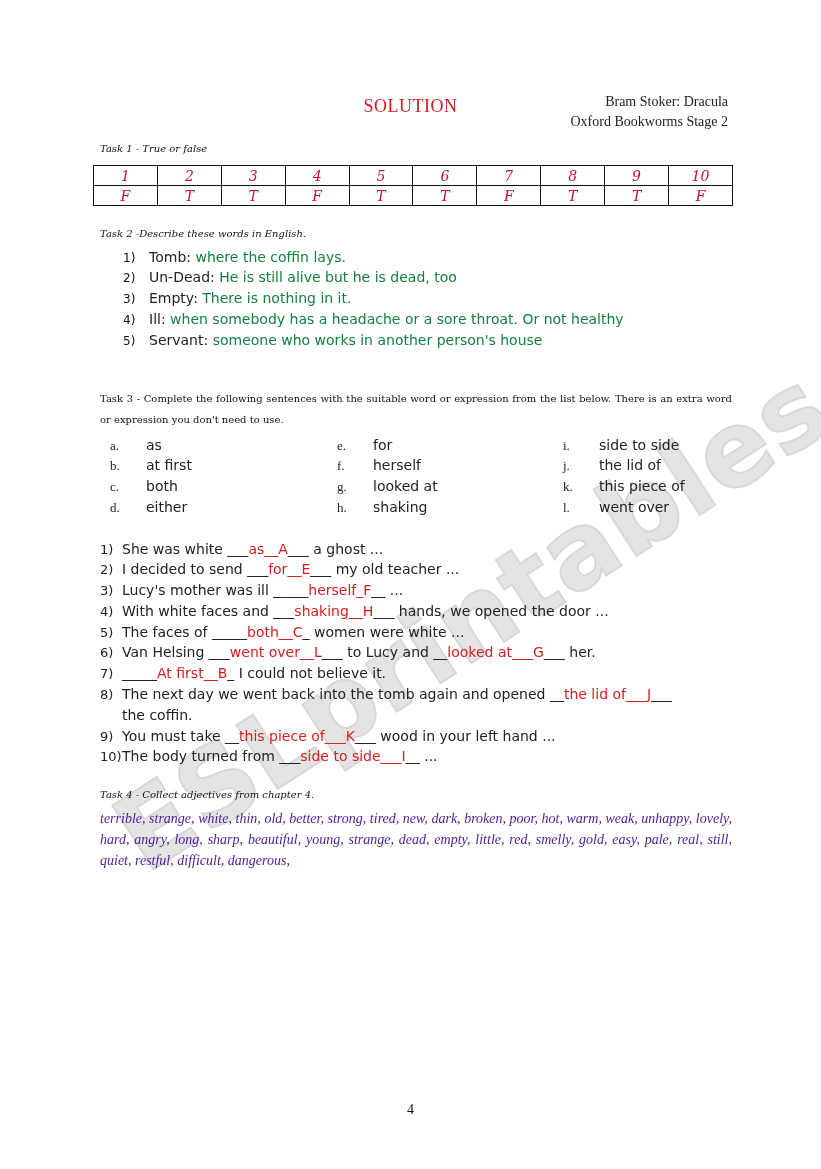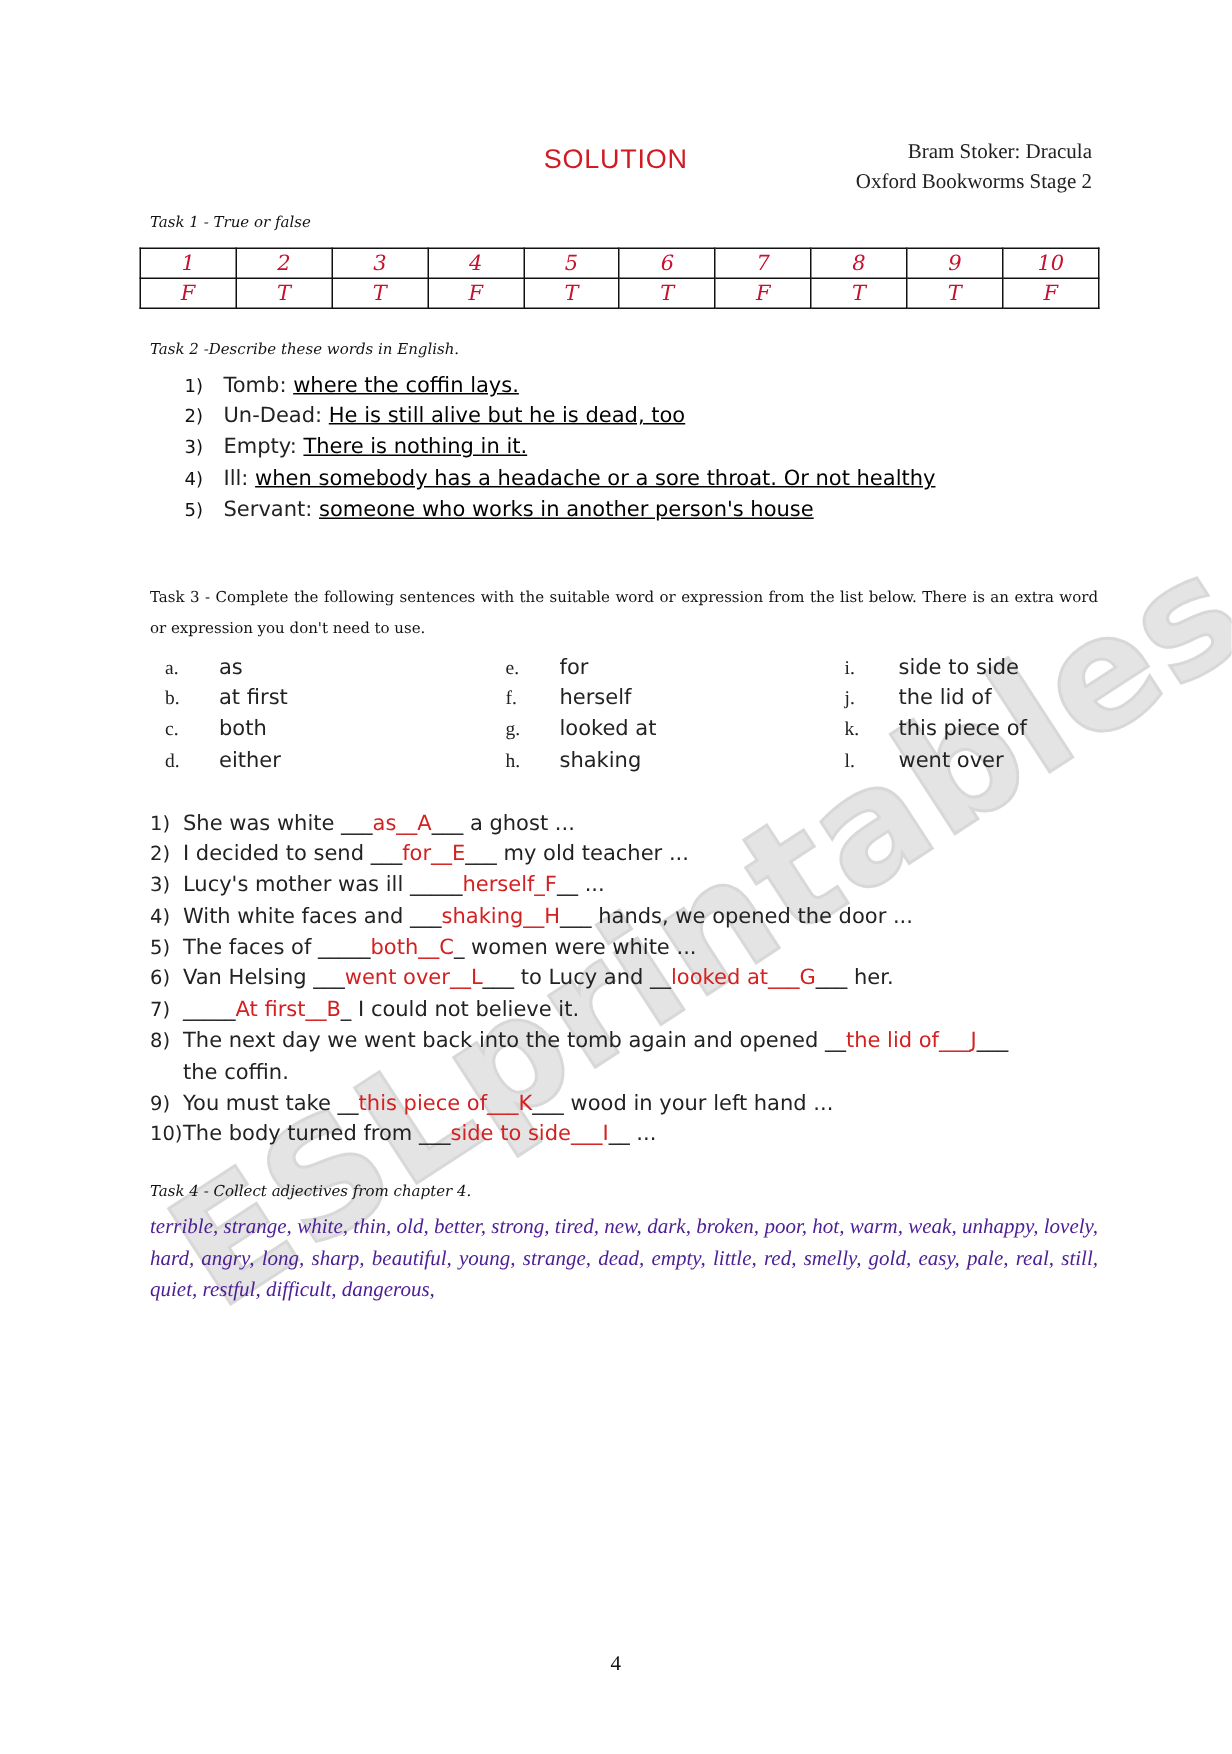--- a/index.html
+++ b/index.html
@@ -6,29 +6,29 @@
   body { width: 821px; height: 1169px; position: relative; overflow: hidden;
          font-family: "DejaVu Sans", sans-serif; color: #111; }
   .watermark { position: absolute; left: 60px; top: 560px; width: 820px; text-align: center;
     transform: rotate(-33deg); transform-origin: center; font-family: "DejaVu Sans", sans-serif;
     font-weight: bold; font-size: 104px; color: #e4e4e4; letter-spacing: 1px; white-space: nowrap;
     pointer-events: none; z-index: 0; -webkit-text-stroke: 2px #d8d8d8; }
   .layer { position: absolute; left: 0; top: 0; width: 821px; height: 1169px; z-index: 1; }
   .hdr { position: absolute; right: 93px; font-family: "Liberation Serif", serif; font-size: 14px; color: #222; text-align: right; margin-top: 44px; }
   .hdr1 { top: 50px; } .hdr2 { top: 70px; text-align: center; }
   .title { position: absolute; left: 0; width: 821px; top: 96px; text-align: center;
-    font-family: Liberation Sans, sans-serif; font-size: 18px; color: #d11a24; letter-spacing: 0.5px; }
+    font-family: Liberation Serif, serif; font-size: 18px; color: #d11a24; letter-spacing: 0.5px; }
   .task-h { position: absolute; left: 100px; font-family: "DejaVu Serif", serif; font-style: italic; font-size: 10px; color: #111; }
   table.tf { position: absolute; left: 93px; top: 165px; width: 640px; border-collapse: collapse; table-layout: fixed; }
   table.tf td { border: 1px solid #111; height: 19px; text-align: center; color: #c8102e;
     font-family: "DejaVu Serif", serif; font-style: italic; font-size: 14px; padding: 0; }
   .d-item { position: absolute; left: 123px; font-size: 14px; white-space: nowrap; }
   .d-item .num { display: inline-block; width: 26px; font-size: 12px; }
   .d-item .word { color: #222; }
-  .d-item .ans { color: #000000; text-decoration: underline; }
+  .d-item .ans { color: #15803d; }
   .t3 { position: absolute; left: 100px; width: 632px; top: 388px; font-family: "DejaVu Serif", serif; 
     font-size: 10px; line-height: 21px; text-align: justify; }
   .opt { position: absolute; font-size: 14px; color: #222; white-space: nowrap; }
   .opt .l { display: inline-block; width: 36px; font-family: "Liberation Serif", serif; font-size: 13px; }
   .sent { position: absolute; left: 100px; font-size: 14px; color: #222; white-space: nowrap; }
   .sent .n { display: inline-block; width: 22px; font-size: 13px; }
   .sent .a { color: #d42020; }
   .sent .cont { padding-left: 22px; margin-top: 40px; }
   .adj { position: absolute; left: 100px; width: 632px; top: 808px; font-family: Liberation Serif, serif; font-style: italic;
     font-size: 14px; line-height: 21px; color: #4c1d95; text-align: justify; }

